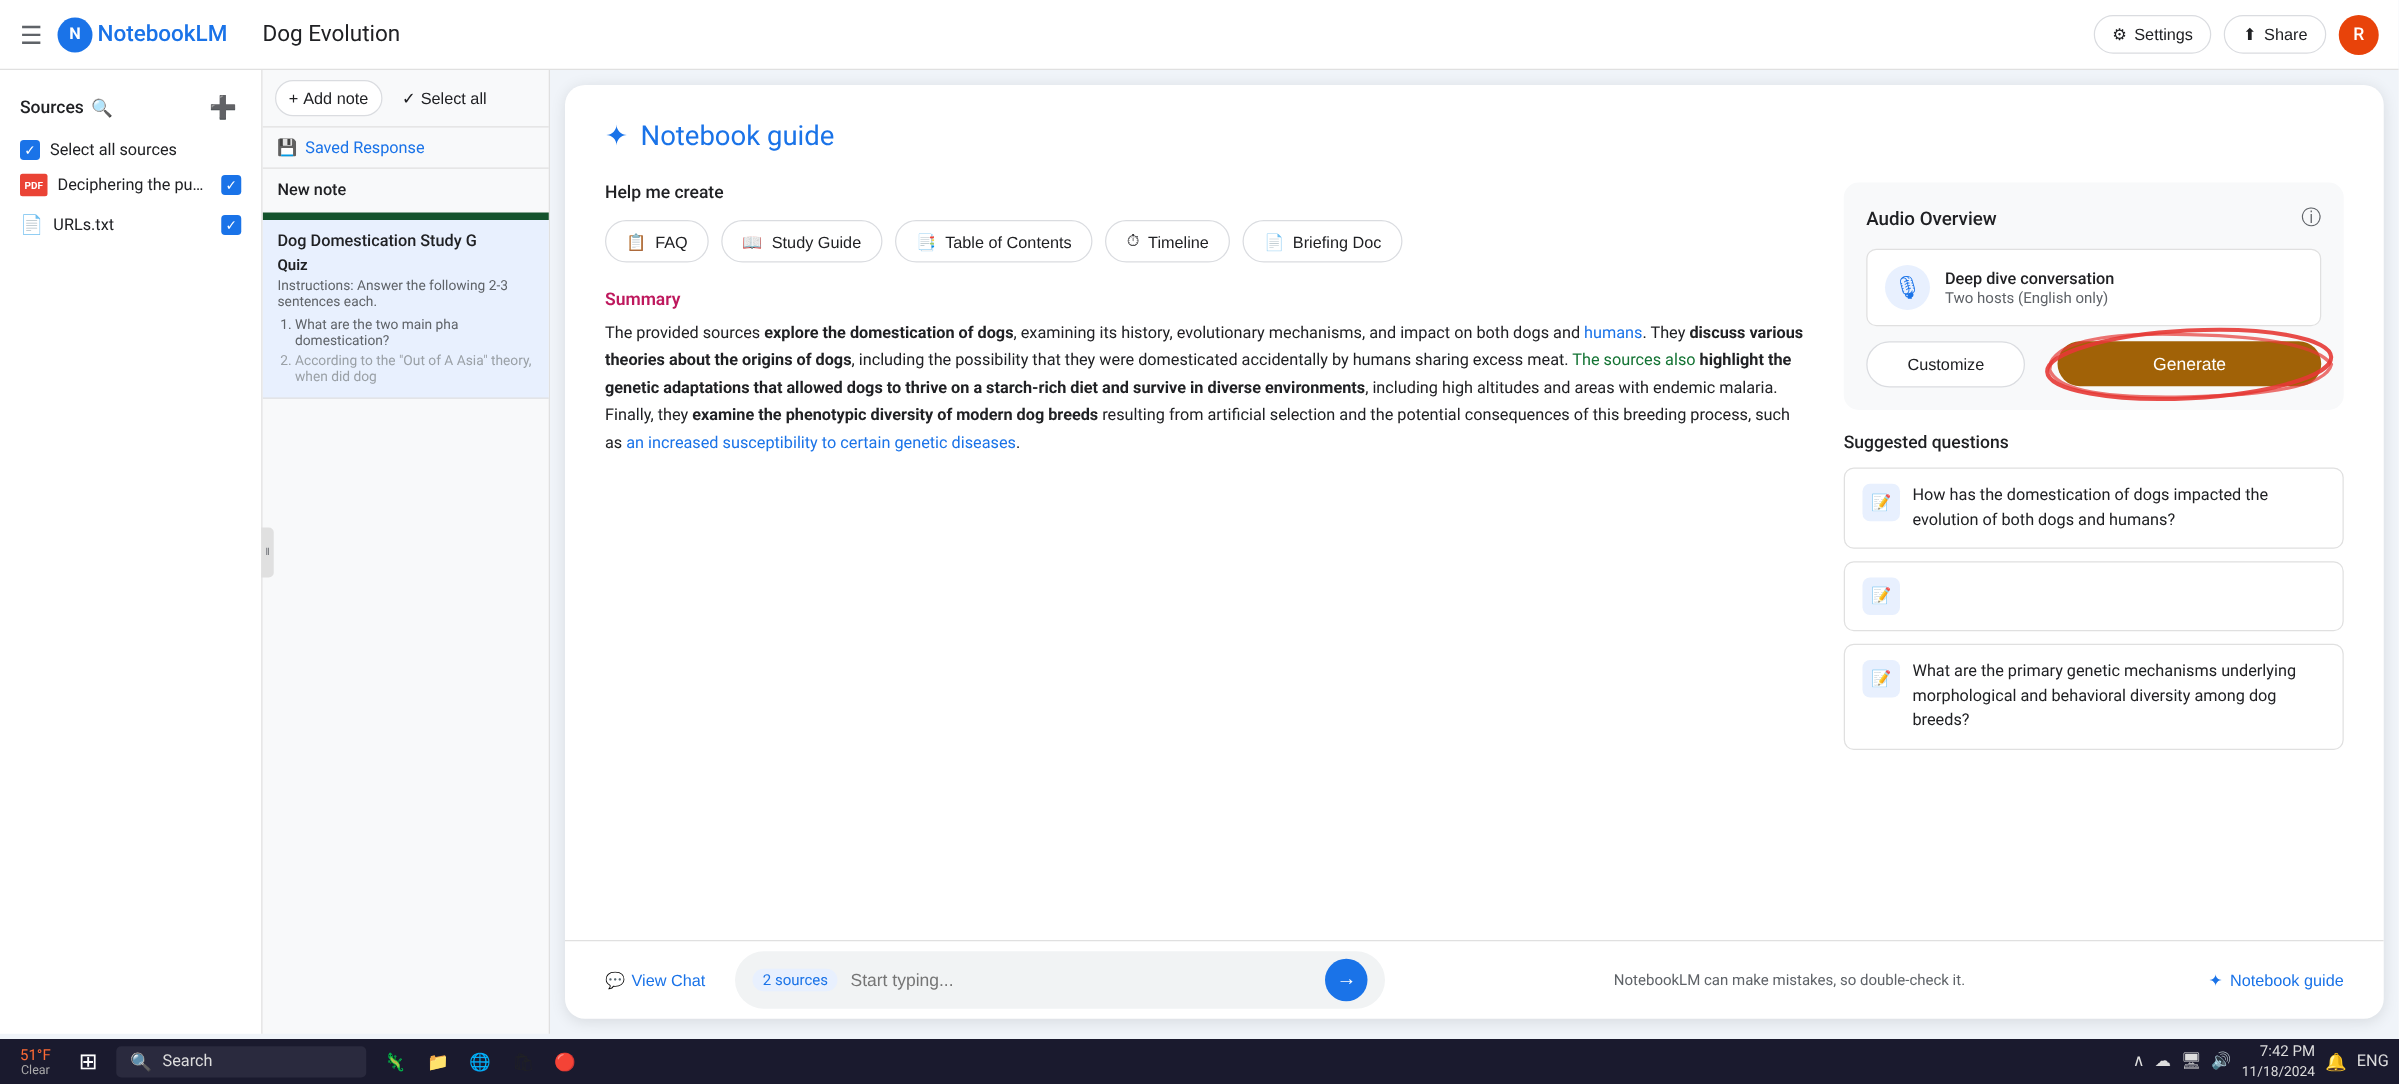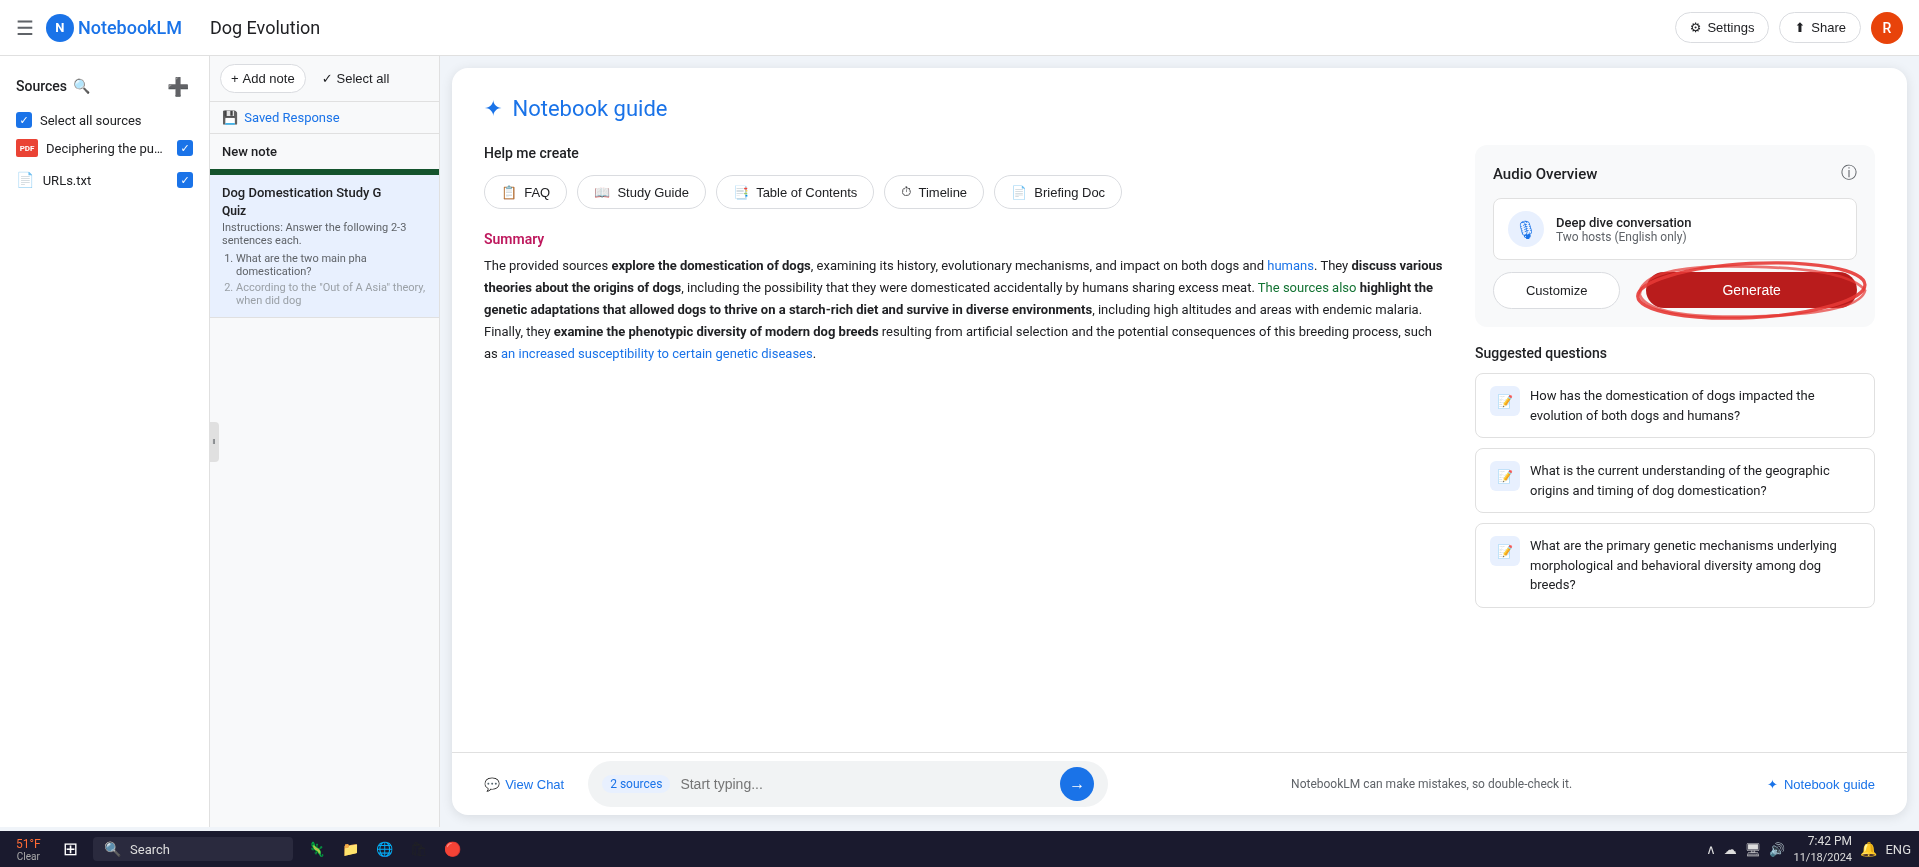--- a/index.html
+++ b/index.html
@@ -151,40 +151,39 @@
               <div style="background:#fff;border-radius:8px;padding:12px 14px;display:flex;align-items:center;gap:12px;margin-bottom:12px;border:1px solid #e0e0e0;">
                 <div style="width:36px;height:36px;border-radius:50%;background:#e8f0fe;display:flex;align-items:center;justify-content:center;color:#1a73e8;font-size:18px;flex-shrink:0;">🎙</div>
                 <div>
                   <div style="font-size:13px;font-weight:500;color:#202124;">Deep dive conversation</div>
                   <div style="font-size:12px;color:#5f6368;">Two hosts (English only)</div>
                 </div>
               </div>
               <div style="display:flex;gap:26px;position:relative;">
                 <button style="flex:1;padding:10px;border:1px solid #dadce0;border-radius:20px;background:#fff;cursor:pointer;font-size:13px;color:#202124;">Customize</button>
                 <div style="position:relative;flex:2;">
-                  <button style="width:100%;padding:10px 24px;border:none;border-radius:20px;background:#b91c1c;cursor:pointer;font-size:14px;color:#fff;font-weight:500;">Generate</button>
+                  <button style="width:100%;padding:10px 24px;border:none;border-radius:20px;background:#a16207;cursor:pointer;font-size:14px;color:#fff;font-weight:500;">Generate</button>
                   
                   <svg style="position:absolute;top:-14px;left:-14px;right:-14px;width:calc(100% + 28px);height:calc(100% + 28px);pointer-events:none;" viewBox="0 0 220 60" xmlns="http://www.w3.org/2000/svg">
                     <ellipse cx="110" cy="30" rx="105" ry="25" fill="none" stroke="#e53935" stroke-width="3" stroke-dasharray="0" opacity="0.9" transform="rotate(-3 110 30)"></ellipse>
 
                     <path d="M 8 28 Q 20 5 110 8 Q 200 10 215 30 Q 210 52 108 54 Q 15 56 7 34 Z" fill="none" stroke="#e53935" stroke-width="2.5" opacity="0.7"></path>
                   </svg>
                 </div>
               </div>
             </div>
 
             <div>
               <div style="font-size:14px;font-weight:500;color:#202124;margin-bottom:12px;">Suggested questions</div>
               <div style="background:#fff;border-radius:8px;padding:12px 14px;display:flex;align-items:flex-start;gap:10px;margin-bottom:10px;border:1px solid #e0e0e0;cursor:pointer;">
                 <div style="width:30px;height:30px;border-radius:6px;background:#e8f0fe;display:flex;align-items:center;justify-content:center;color:#1a73e8;font-size:13px;flex-shrink:0;">📝</div>
                 <span style="font-size:13px;color:#202124;line-height:1.5;">How has the domestication of dogs impacted the evolution of both dogs and humans?</span>
               </div>
               <div style="background:#fff;border-radius:8px;padding:12px 14px;display:flex;align-items:flex-start;gap:10px;margin-bottom:10px;border:1px solid #e0e0e0;cursor:pointer;">
                 <div style="width:30px;height:30px;border-radius:6px;background:#e8f0fe;display:flex;align-items:center;justify-content:center;color:#1a73e8;font-size:13px;flex-shrink:0;">📝</div>
-                <span style="font-size:13px;color:#202124;line-height:1.5;">What is the current understanding of the geographic origins and timing of dog domestication?</span>
               </div>
               <div style="background:#fff;border-radius:8px;padding:12px 14px;display:flex;align-items:flex-start;gap:10px;margin-bottom:10px;border:1px solid #e0e0e0;cursor:pointer;">
                 <div style="width:30px;height:30px;border-radius:6px;background:#e8f0fe;display:flex;align-items:center;justify-content:center;color:#1a73e8;font-size:13px;flex-shrink:0;">📝</div>
                 <span style="font-size:13px;color:#202124;line-height:1.5;">What are the primary genetic mechanisms underlying morphological and behavioral diversity among dog breeds?</span>
               </div>
             </div>
           </div>
         </div>
       </div>
 

